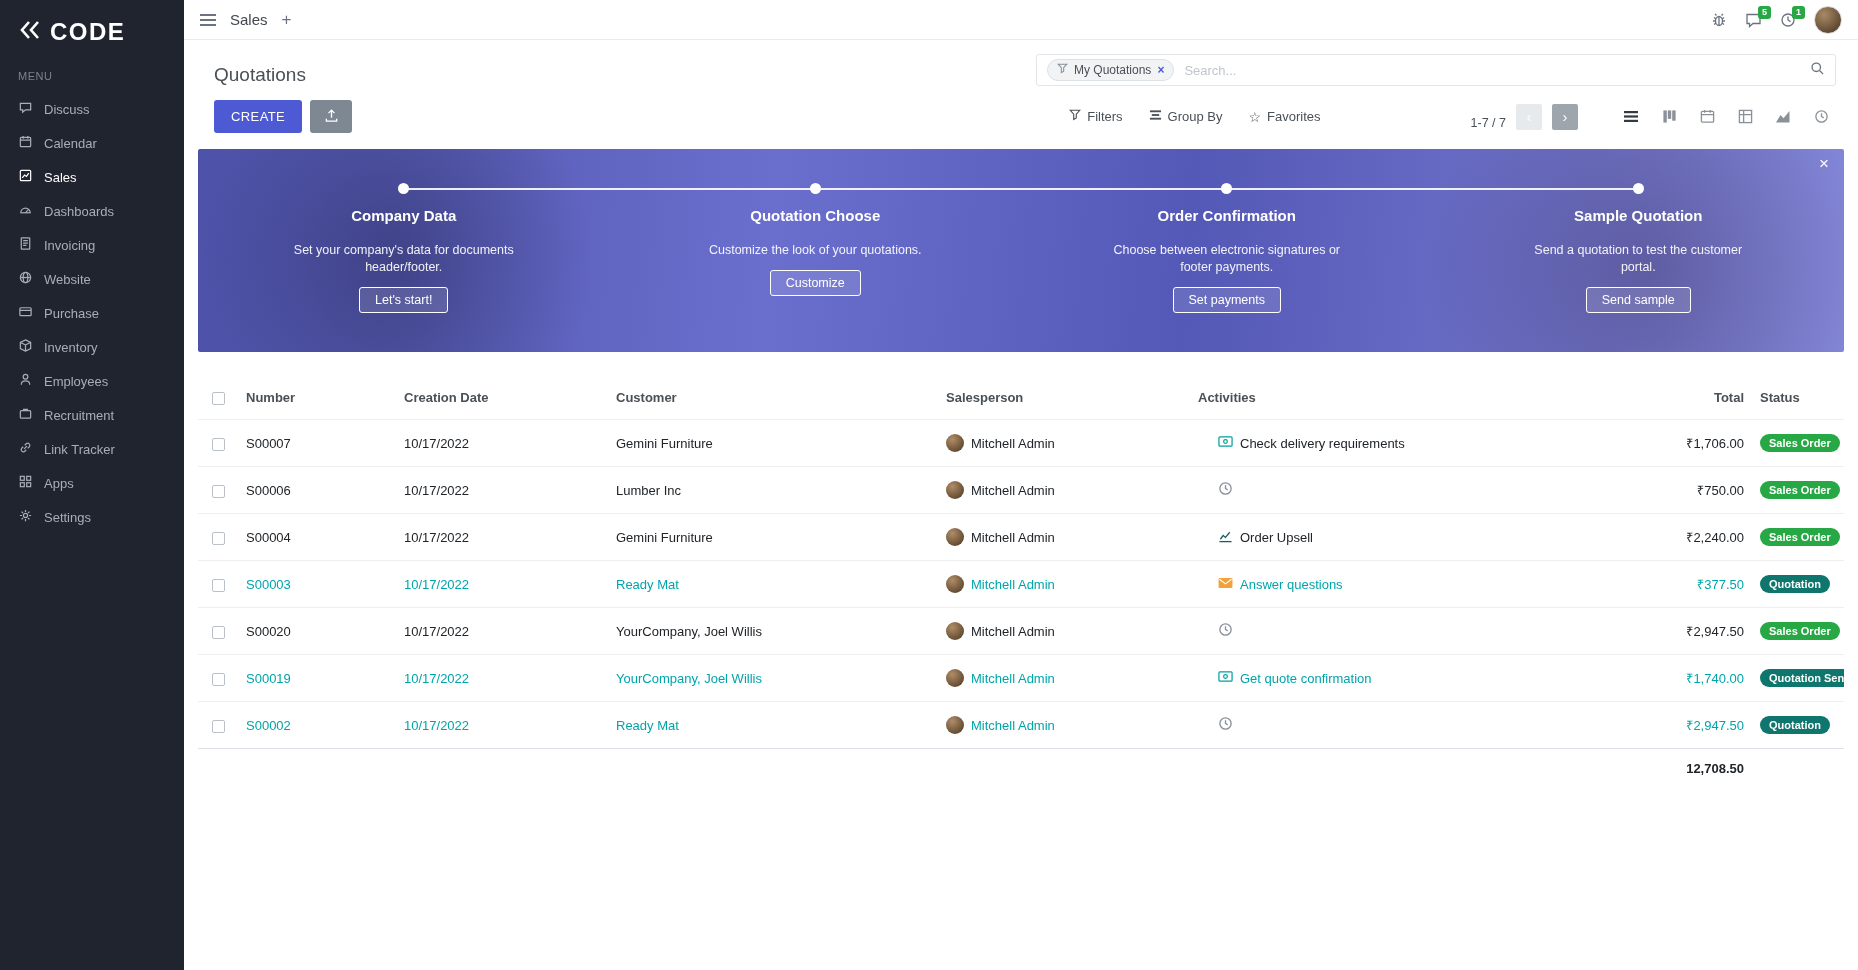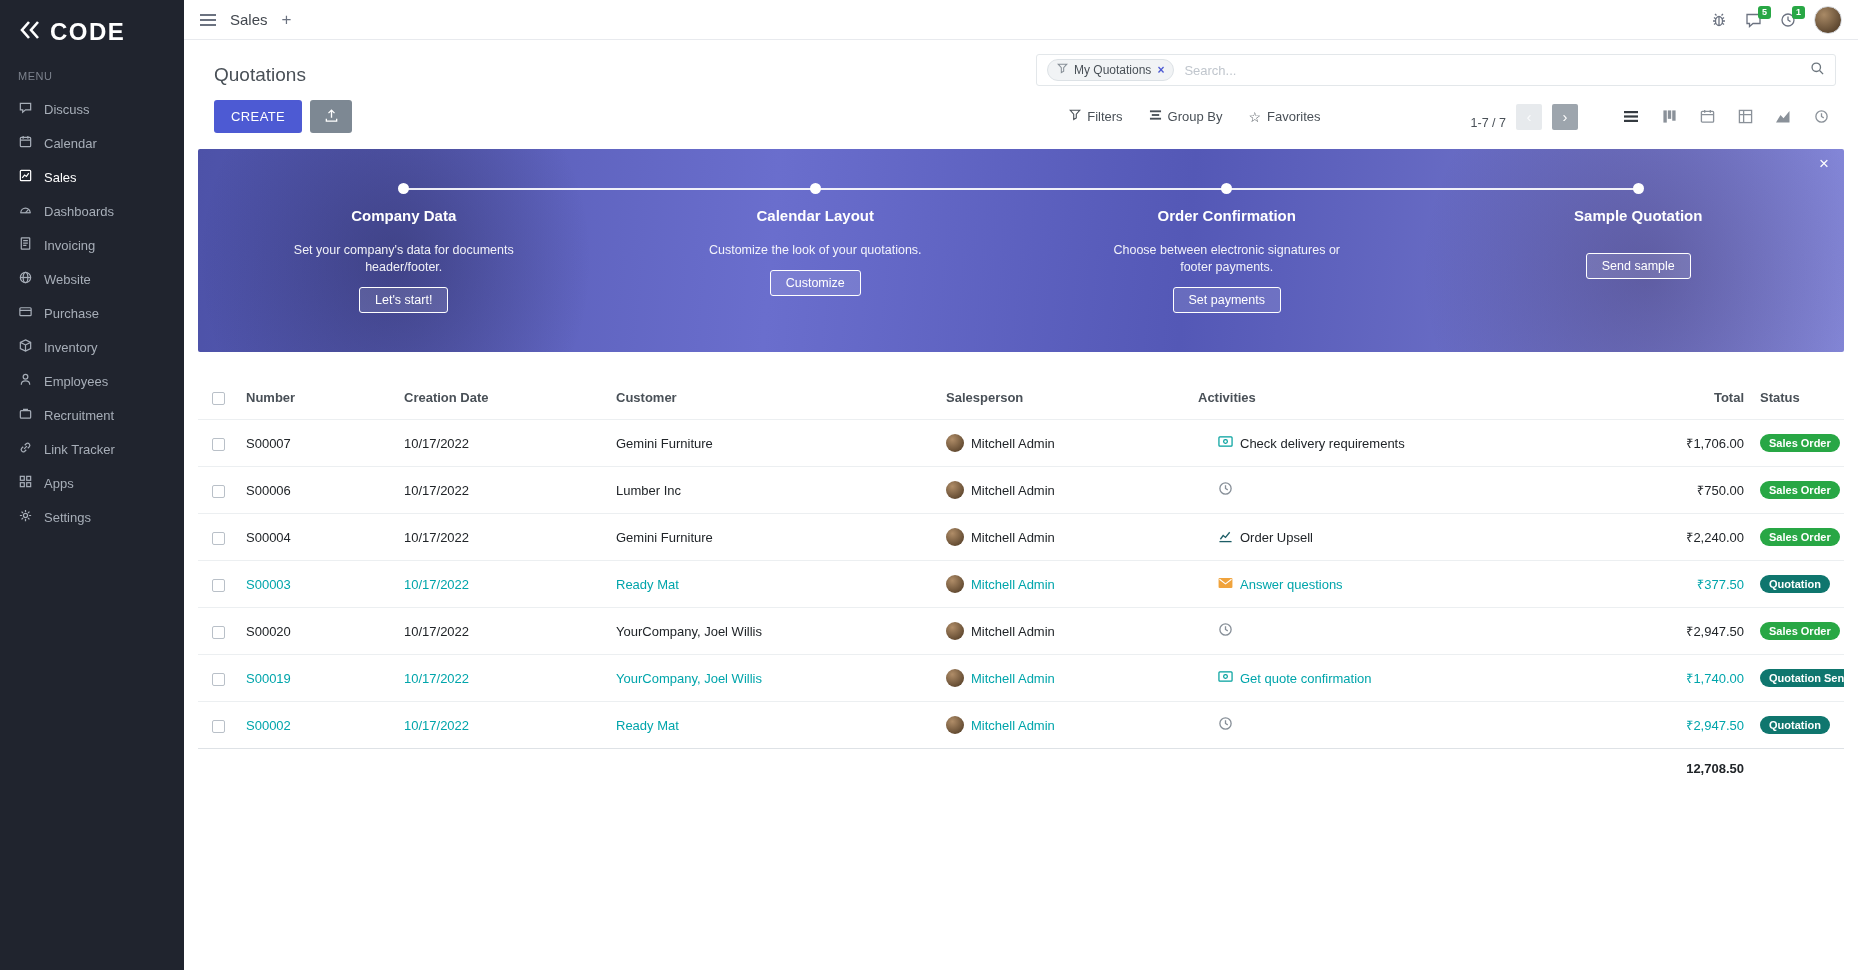--- a/index.html
+++ b/index.html
@@ -344,35 +344,36 @@
 
         <div class="step">
           <span class="dot"></span>
           <div class="step-title">Company Data</div>
           <div class="step-desc">Set your company's data for documents header/footer.</div>
           <button class="step-btn">Let's start!</button>
         </div>
 
         <div class="step">
           <span class="dot"></span>
-          <div class="step-title">Calendar Layout</div>
+          <div class="step-title">Quotation Choose</div>
           <div class="step-desc">Customize the look of your quotations.</div>
           <button class="step-btn">Customize</button>
         </div>
 
         <div class="step">
           <span class="dot"></span>
           <div class="step-title">Order Confirmation</div>
           <div class="step-desc">Choose between electronic signatures or footer payments.</div>
           <button class="step-btn">Set payments</button>
         </div>
 
         <div class="step">
           <span class="dot"></span>
           <div class="step-title">Sample Quotation</div>
+          <div class="step-desc">Send a quotation to test the customer portal.</div>
           <button class="step-btn">Send sample</button>
         </div>
       </div>
     </div>
 
     <div class="table-wrap">
       <table>
         <colgroup>
           <col style="width:40px">
             <col style="width:158px">

